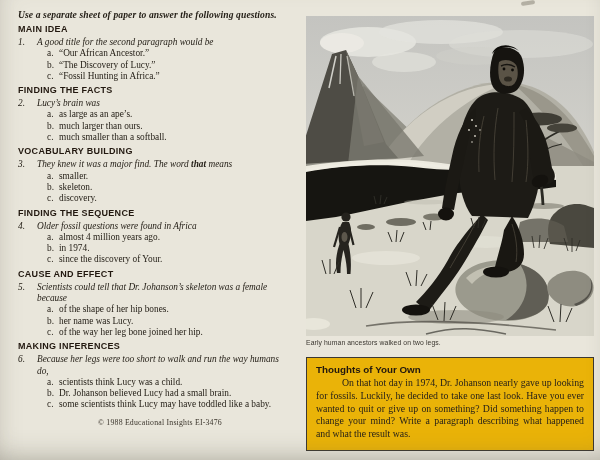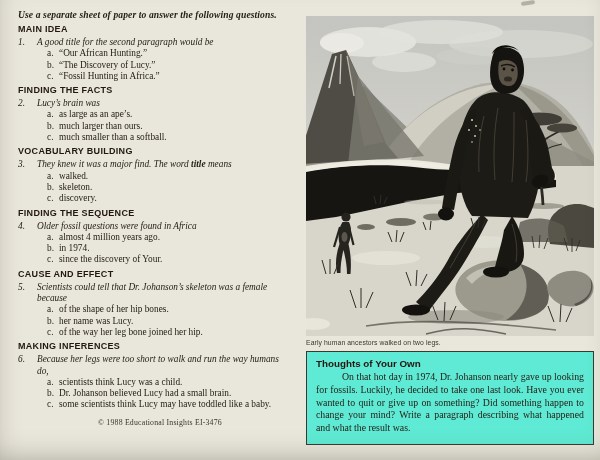--- a/index.html
+++ b/index.html
@@ -46,24 +46,24 @@
   
   .right-col{position:absolute;left:306px;top:16px;width:288px;}
   .illus{margin:0;padding:0;}
   .illus svg{display:block;width:288px;height:320px;background:#c9c9c4;}
   .illus figcaption{
     margin-top:3px;
     font-family:"Liberation Sans", sans-serif;
     font-size:6.8px;color:#3a362f;letter-spacing:.1px;
   }
   .thoughts-box{
-    margin-top:5px;
+    margin-top:11px;
     border:1.6px solid #3c3831;
     padding:5px 9px 9px 9px;
-    background:#5eead4;
+    background:#eab308;
   }
   .thoughts-title{
     font-family:"Liberation Sans", sans-serif;
     font-weight:bold;font-size:9.8px;line-height:13px;color:#22180f;
   }
   .thoughts-body{
     margin:1px 0 0 0;font-size:9.8px;line-height:12.8px;text-align:justify;text-indent:26px;
   }
 </style>
 </head>
@@ -76,21 +76,21 @@
     <div class="instruction">Use a separate sheet of paper to answer the following questions.</div>
 
     <section class="qsection first">
       <h2>MAIN IDEA</h2>
       <div class="q-row">
         <span class="q-num">1.</span>
         <div class="q-body">
           <p class="q-text"><span>A good title for the second paragraph would be</span><b></b><span></span></p>
           <div class="opt">
               <span class="opt-letter">a.</span>
-              <span class="opt-text">“Our African Hunting.”</span>
+              <span class="opt-text">“Our African Ancestor.”</span>
             </div>
           <div class="opt">
               <span class="opt-letter">b.</span>
               <span class="opt-text">“The Discovery of Lucy.”</span>
             </div>
           <div class="opt">
               <span class="opt-letter">c.</span>
               <span class="opt-text">“Fossil Hunting in Africa.”</span>
             </div>
         </div>
@@ -117,24 +117,24 @@
             </div>
         </div>
       </div>
     </section>
 
     <section class="qsection">
       <h2>VOCABULARY BUILDING</h2>
       <div class="q-row">
         <span class="q-num">3.</span>
         <div class="q-body">
-          <p class="q-text"><span>They knew it was a major find. The word </span><b>title</b><span> means</span></p>
-          <div class="opt">
-              <span class="opt-letter">a.</span>
-              <span class="opt-text">walked.</span>
+          <p class="q-text"><span>They knew it was a major find. The word </span><b>that</b><span> means</span></p>
+          <div class="opt">
+              <span class="opt-letter">a.</span>
+              <span class="opt-text">smaller.</span>
             </div>
           <div class="opt">
               <span class="opt-letter">b.</span>
               <span class="opt-text">skeleton.</span>
             </div>
           <div class="opt">
               <span class="opt-letter">c.</span>
               <span class="opt-text">discovery.</span>
             </div>
         </div>

